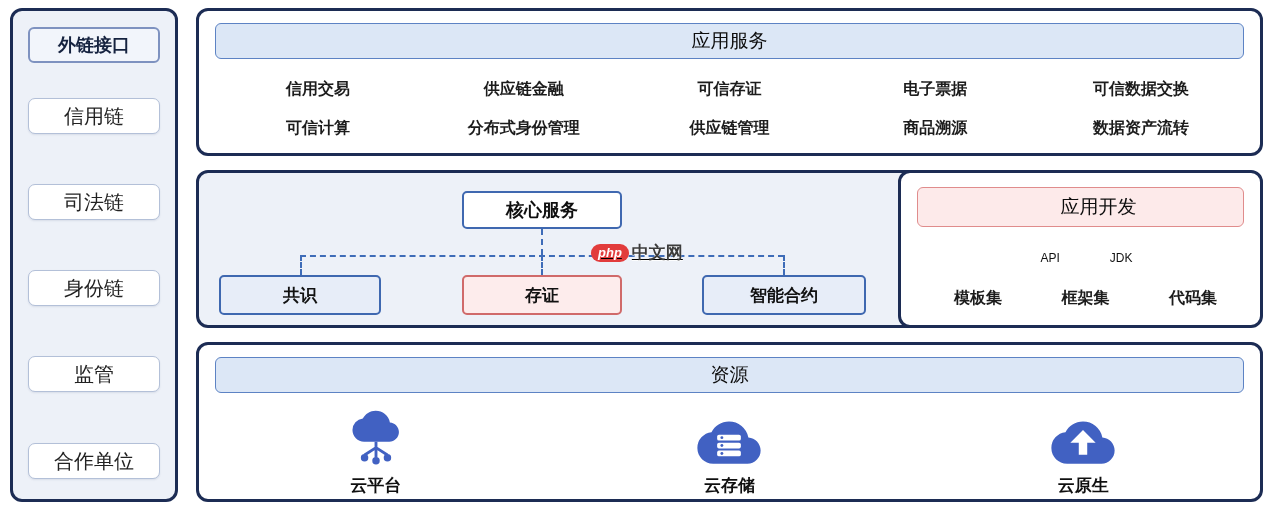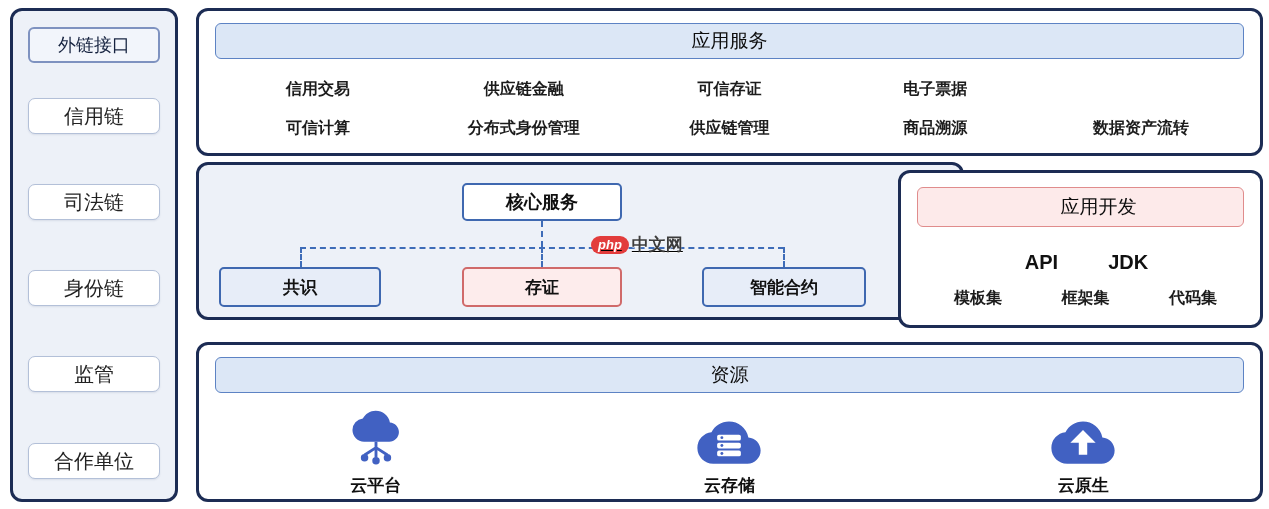--- a/index.html
+++ b/index.html
@@ -24,21 +24,21 @@
   .panel{
     position:absolute;border:3px solid var(--navy);border-radius:12px;background:#fff;
   }
 
   
   .sidebar{left:10px;top:8px;width:168px;height:494px;background:var(--panel-bg);}
   .sidebar-title{
     position:absolute;left:15px;top:16px;width:132px;height:36px;
     border:2px solid #7e92c0;border-radius:6px;background:#f2f5fb;
     display:flex;align-items:center;justify-content:center;
-    font-size:18px;font-weight:normal;color:#15223f;
+    font-size:18px;font-weight:bold;color:#15223f;
   }
   .chain-item{
     position:absolute;left:15px;width:132px;height:36px;
     border:1.5px solid #b3c0d8;border-radius:7px;background:#fff;
     display:flex;align-items:center;justify-content:center;
     font-size:20px;color:#222;box-shadow:0 1px 2px rgba(30,50,100,.10);
   }
   .ci0{top:87px}.ci1{top:173px}.ci2{top:259px}.ci3{top:345px}.ci4{top:432px}
 
   
@@ -54,21 +54,21 @@
   .panel-app{left:196px;top:8px;width:1067px;height:148px;}
   .panel-app .header-bar{top:12px;}
   .svc-row{
     position:absolute;left:16px;right:16px;
     display:grid;grid-template-columns:repeat(5,1fr);text-align:center;
     font-size:16px;font-weight:bold;color:#1c1c1c;
   }
   .row1{top:68px}.row2{top:107px}
 
   
-  .panel-core{left:196px;top:162px;width:768px;height:158px;background:var(--panel-bg);}
+  .panel-core{left:196px;top:170px;width:768px;height:158px;background:var(--panel-bg);}
   .core-title{
     position:absolute;left:263px;top:18px;width:160px;height:38px;
     background:#fff;border:2px solid var(--accent-blue);border-radius:5px;
     display:flex;align-items:center;justify-content:center;
     font-weight:bold;font-size:18px;color:#0f0f0f;
   }
   .dash-v{position:absolute;width:0;border-left:2px dashed #3e6cb8;}
   .dash-h{position:absolute;height:0;border-top:2px dashed #3e6cb8;}
   .stem{left:342px;top:56px;height:26px;}
   .bus{left:101px;top:82px;width:484px;}
@@ -88,21 +88,21 @@
     background:var(--wm-red);color:#fff;font-style:italic;font-weight:bold;
     font-size:13px;line-height:18px;padding:0 7px;border-radius:10px;
   }
   .wm-text{font-weight:bold;font-size:17px;color:#3c3c3c;text-shadow:0 1px 1px rgba(255,255,255,.85);}
 
   
   .panel-dev{left:898px;top:170px;width:365px;height:158px;}
   .panel-dev .header-bar{top:14px;height:40px;padding-left:36px;}
   .dev-row1{
     position:absolute;top:78px;left:0;right:0;display:flex;justify-content:center;gap:50px;
-    font-weight:bold;font-size:20px;color:#111;transform:translateX(6px);
+    font-weight:normal;font-size:12px;color:#111;transform:translateX(6px);
   }
   .dev-row2{
     position:absolute;top:115px;left:53px;right:43px;display:flex;justify-content:space-between;
     font-weight:bold;font-size:16px;color:#1c1c1c;
   }
 
   
   .panel-res{left:196px;top:342px;width:1067px;height:160px;text-align:center;}
   .panel-res .header-bar{top:12px;}
   .res-row{position:absolute;top:58px;left:0;right:0;display:flex;justify-content:space-around;}
@@ -124,20 +124,21 @@
     <div class="chain-item ci4">合作单位</div>
   </aside>
 
   <section class="panel panel-app">
     <div class="header-bar header-blue">应用服务</div>
     <div class="svc-row row1">
       <span>信用交易</span>
       <span>供应链金融</span>
       <span>可信存证</span>
       <span>电子票据</span>
+      <span>可信数据交换</span>
     </div>
     <div class="svc-row row2">
       <span>可信计算</span>
       <span>分布式身份管理</span>
       <span>供应链管理</span>
       <span>商品溯源</span>
       <span>数据资产流转</span>
     </div>
   </section>
 

